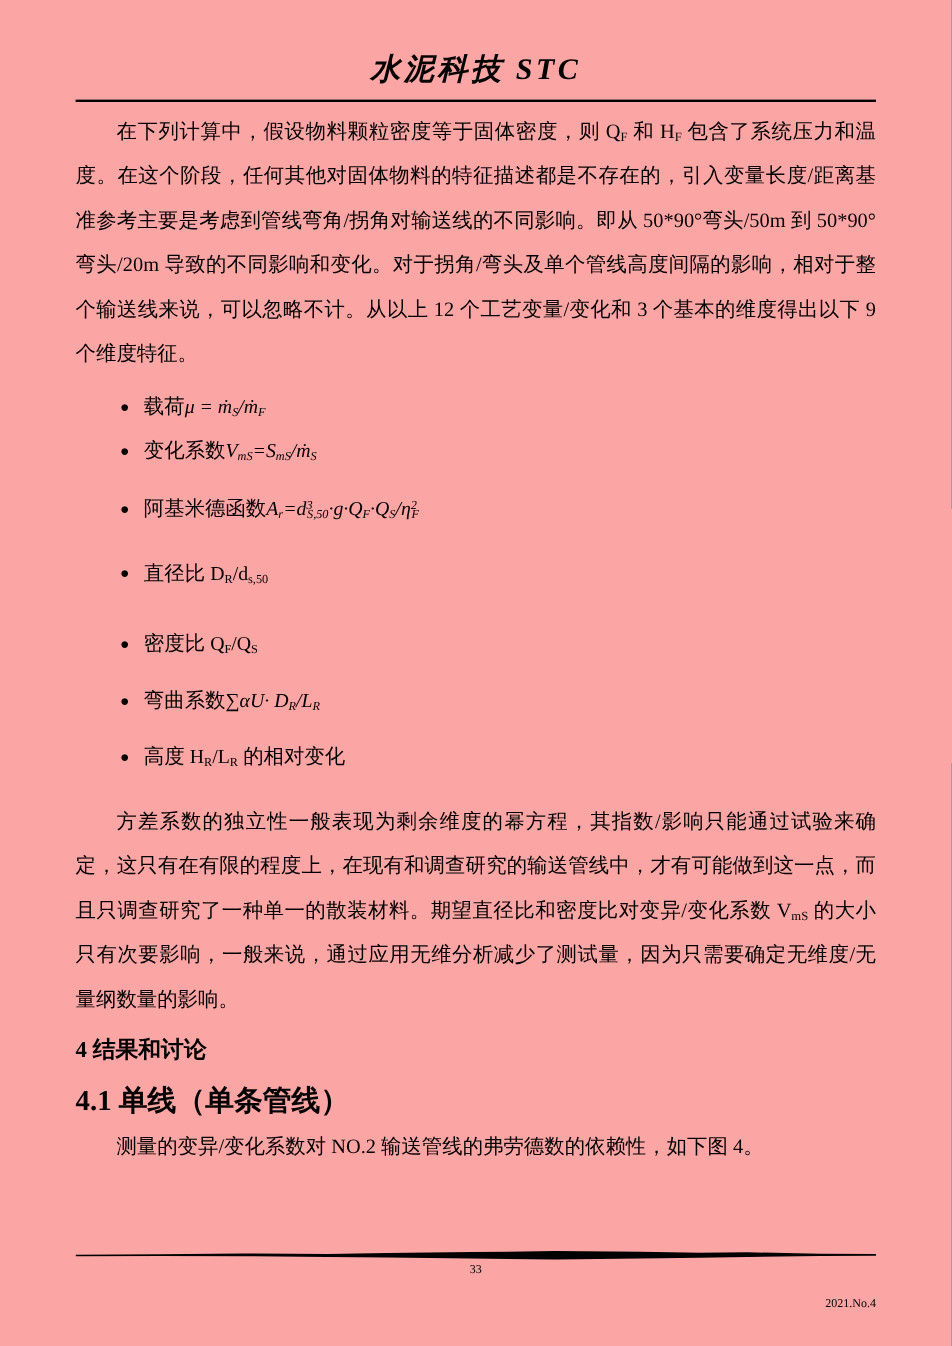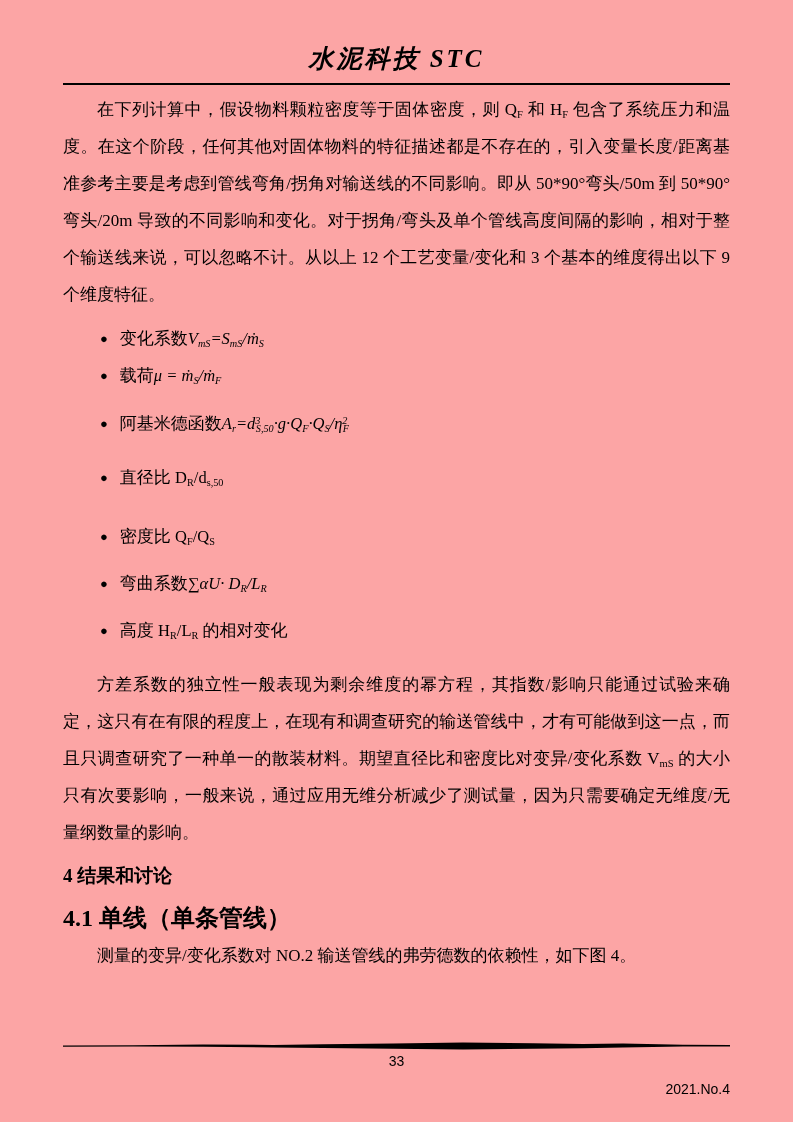--- a/index.html
+++ b/index.html
@@ -94,22 +94,22 @@
 
   .footer {
     position: absolute;
     left: 63px;
     right: 63px;
     top: 1042px;
   }
   .footer-rule-svg { display: block; width: 100%; height: 10px; }
   .footer-row {
     position: relative;
-    font-family: Liberation Sans, sans-serif;
-    font-size: 14px;
+    font-family: Liberation Serif, serif;
+    font-size: 10px;
     height: 18px;
     margin-top: 1px;
   }
   .page-number {
     position: absolute;
     left: 0; right: 0;
     text-align: center;
   }
   .issue-label {
     position: absolute;
@@ -123,22 +123,22 @@
 
 <div class="page">
   <div class="content">
 
     <div class="doc-title">水泥科技 STC</div>
     <hr class="header-rule">
 
     <p class="body-par p1">在下列计算中，假设物料颗粒密度等于固体密度，则 Q<sub>F</sub> 和 H<sub>F</sub> 包含了系统压力和温度。在这个阶段，任何其他对固体物料的特征描述都是不存在的，引入变量长度/距离基准参考主要是考虑到管线弯角/拐角对输送线的不同影响。即从 50*90°弯头/50m 到 50*90°弯头/20m 导致的不同影响和变化。对于拐角/弯头及单个管线高度间隔的影响，相对于整个输送线来说，可以忽略不计。从以上 12 个工艺变量/变化和 3 个基本的维度得出以下 9 个维度特征。</p>
 
     <ul class="feature-list">
+      <li><span class="bullet-dot">●</span><span>载荷</span><span class="formula">μ = ṁ<sub>S</sub>/ṁ<sub>F</sub></span><span></span></li>
       <li><span class="bullet-dot">●</span><span>变化系数</span><span class="formula">V<sub>mS</sub>=S<sub>mS</sub>/ṁ<sub>S</sub></span><span></span></li>
-      <li><span class="bullet-dot">●</span><span>载荷</span><span class="formula">μ = ṁ<sub>S</sub>/ṁ<sub>F</sub></span><span></span></li>
       <li><span class="bullet-dot">●</span><span>阿基米德函数</span><span class="formula">A<sub>r</sub>=d<sup>3</sup><sub>S,50</sub>·g·Q<sub>F</sub>·Q<sub>S</sub>/η<sup>2</sup><sub>F</sub></span><span></span></li>
       <li class="upright"><span class="bullet-dot">●</span><span>直径比 </span><span class="formula">D<sub>R</sub>/d<sub>s,50</sub></span><span></span></li>
       <li class="upright"><span class="bullet-dot">●</span><span>密度比 </span><span class="formula">Q<sub>F</sub>/Q<sub>S</sub></span><span></span></li>
       <li><span class="bullet-dot">●</span><span>弯曲系数</span><span class="formula">∑αU· D<sub>R</sub>/L<sub>R</sub></span><span></span></li>
       <li class="upright"><span class="bullet-dot">●</span><span>高度 </span><span class="formula">H<sub>R</sub>/L<sub>R</sub></span><span> 的相对变化</span></li>
     </ul>
 
     <p class="body-par p2">方差系数的独立性一般表现为剩余维度的幂方程，其指数/影响只能通过试验来确定，这只有在有限的程度上，在现有和调查研究的输送管线中，才有可能做到这一点，而且只调查研究了一种单一的散装材料。期望直径比和密度比对变异/变化系数 V<sub>mS</sub> 的大小只有次要影响，一般来说，通过应用无维分析减少了测试量，因为只需要确定无维度/无量纲数量的影响。</p>
 
     <h2 class="sec-heading">4 结果和讨论</h2>

